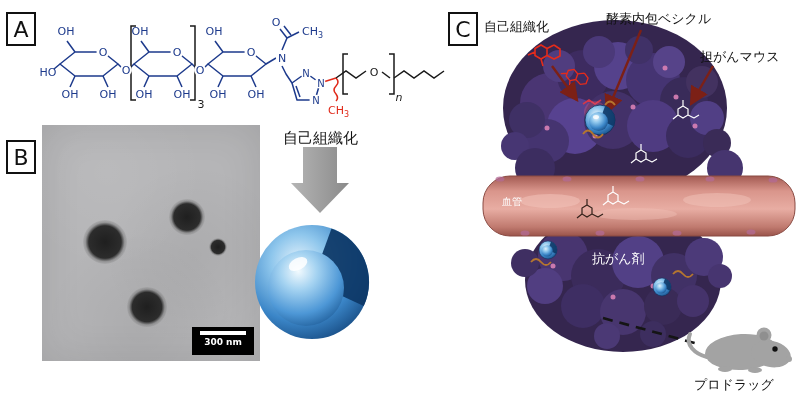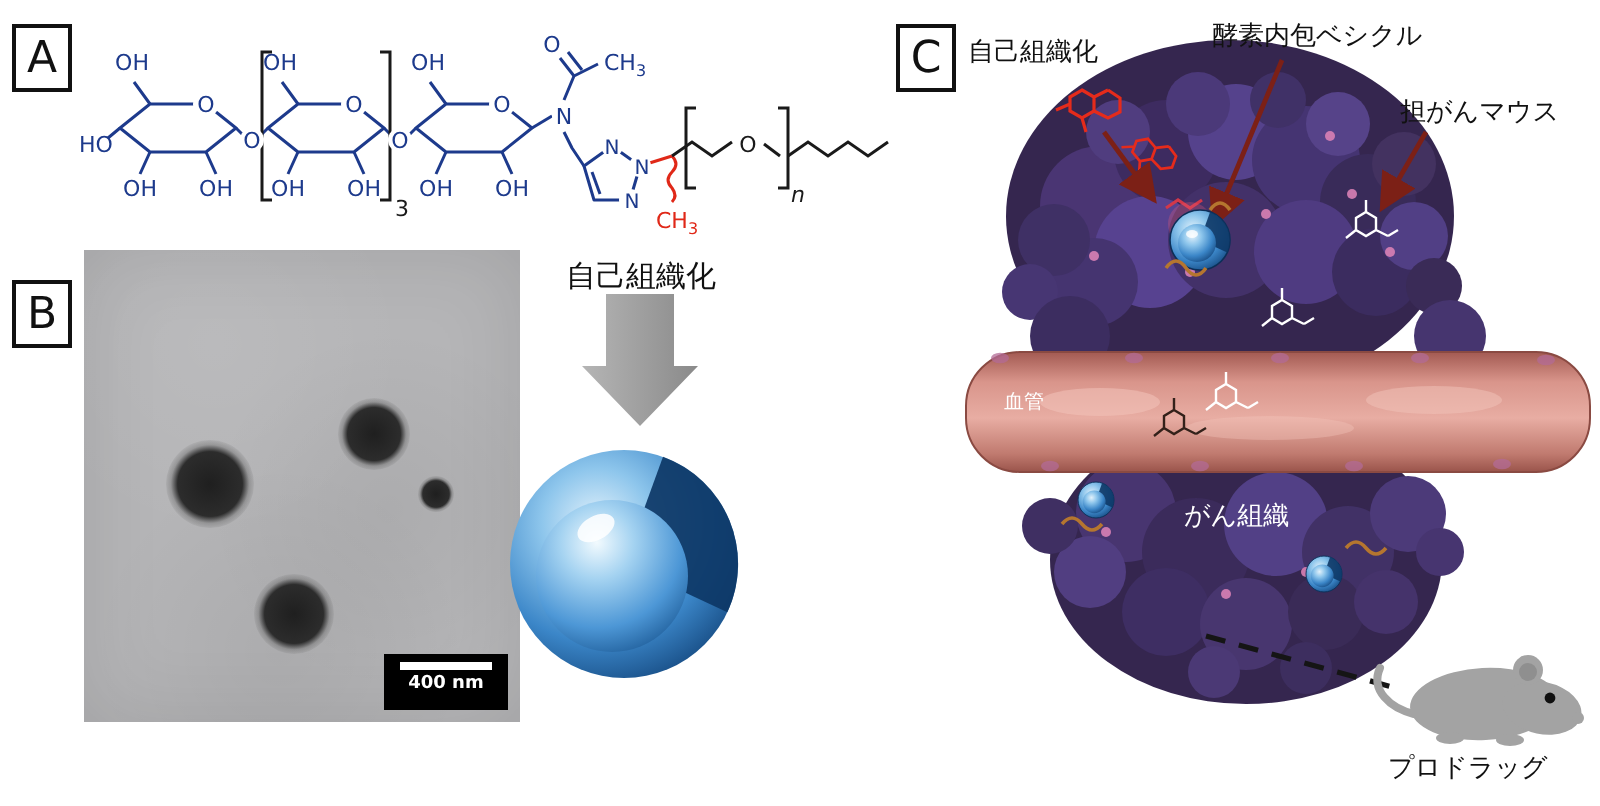--- a/index.html
+++ b/index.html
@@ -118,21 +118,21 @@
     <text x="288" y="112" fill="#e02818" font-size="11" text-anchor="start"><tspan>CH</tspan><tspan dy="3" font-size="8">3</tspan></text>
   </svg>
 
   <div class="tem">
     <div class="np" style="left:41px;top:95px;width:44px;height:44px"></div>
     <div class="np" style="left:127px;top:74px;width:36px;height:36px"></div>
     <div class="np" style="left:167px;top:113px;width:18px;height:18px"></div>
     <div class="np" style="left:85px;top:162px;width:40px;height:40px"></div>
     <div class="scalebox">
       <div class="scalebar"></div>
-      <div class="scaletext">400 nm</div>
+      <div class="scaletext">300 nm</div>
     </div>
   </div>
 
   <svg class="abs" style="left:285px;top:147px;width:70px;height:68px" viewBox="0 0 70 68">
     <defs>
       <linearGradient id="ag" x1="0" y1="0" x2="1" y2="0">
         <stop offset="0%" stop-color="#b5b5b5"></stop>
           <stop offset="100%" stop-color="#8a8a8a"></stop>
       </linearGradient>
     </defs>
@@ -312,16 +312,16 @@
       <ellipse cx="300" cy="362" rx="7" ry="3" fill="#a3a3a3"></ellipse>
       <circle cx="320" cy="341" r="2.7" fill="#101010"></circle>
     </g>
   </svg>
 
   <div class="jl" style="left:283px;top:131px;font-size:15px">自己組織化</div>
   <div class="jl" style="left:484px;top:20px">自己組織化</div>
   <div class="jl" style="left:606px;top:12px">酵素内包ベシクル</div>
   <div class="jl" style="left:700px;top:50px">担がんマウス</div>
   <div class="jl jl-white" style="left:502px;top:197px;font-size:10px">血管</div>
-  <div class="jl jl-white" style="left:592px;top:252px">がん組織</div>
+  <div class="jl jl-white" style="left:592px;top:252px">抗がん剤</div>
   <div class="jl" style="left:694px;top:378px">プロドラッグ</div>
 
 </div>
 
 </body></html>

